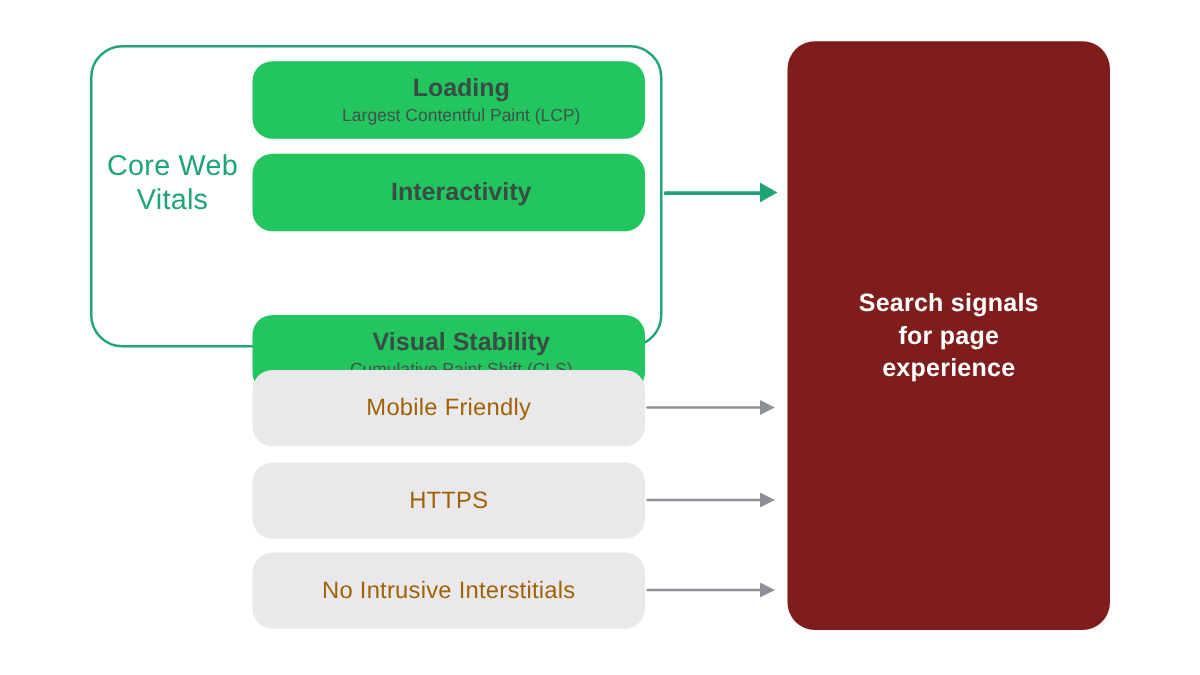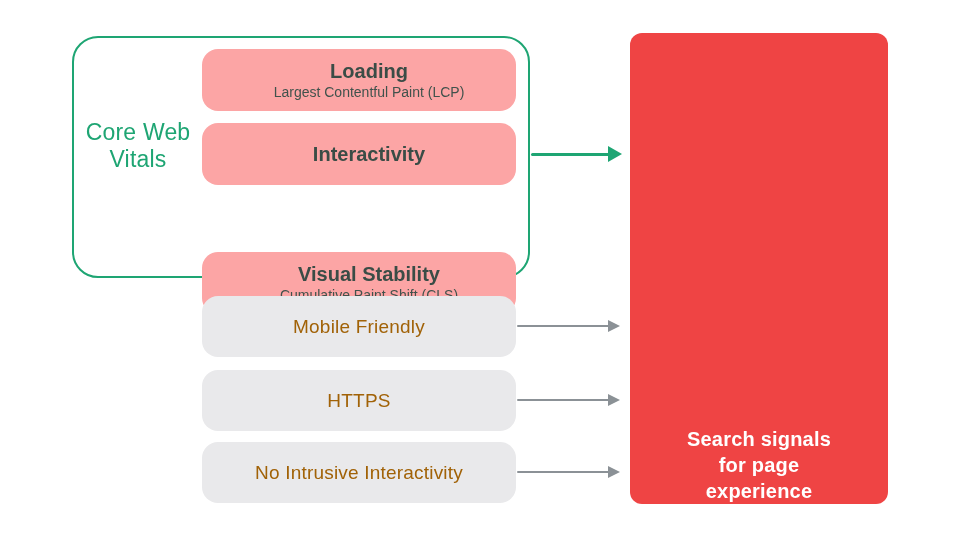--- a/index.html
+++ b/index.html
@@ -43,21 +43,21 @@
     position: absolute;
     left: 202px;
     width: 314px;
     border-radius: 16px;
     display: flex;
     flex-direction: column;
     align-items: center;
     justify-content: center;
     box-sizing: border-box;
   }
-  .pill.mint { background: #fca5a5; height: 62px; padding-left: 20px; }
+  .pill.mint { background: #22c55e; height: 62px; padding-left: 20px; }
   .pill-title {
     color: #3a4c46;
     font-size: 20px;
     font-weight: 700;
     line-height: 24px;
   }
   .pill-subtitle {
     color: #41524c;
     font-size: 14px;
     font-weight: 400;
@@ -113,24 +113,24 @@
   }
   #gray-arrow-line-0 { top: 325px; }  #gray-arrow-head-0 { top: 320px; }
   #gray-arrow-line-1 { top: 399px; }  #gray-arrow-head-1 { top: 394px; }
   #gray-arrow-line-2 { top: 471px; }  #gray-arrow-head-2 { top: 466px; }
 
   
   .result-box {
     position: absolute;
     left: 630px; top: 33px;
     width: 258px; height: 471px;
-    background: #ef4444;
-    border-radius: 12px;
+    background: #7f1d1d;
+    border-radius: 22px;
     display: flex;
-    align-items: flex-end;
+    align-items: center;
     justify-content: center;
   }
   .result-label {
     width: 168px;
     text-align: center;
     color: #ffffff;
     font-size: 20px;
     font-weight: 700;
     line-height: 26px;
     letter-spacing: 0.2px;
@@ -167,21 +167,21 @@
   <div class="arrow-line gray-line" id="gray-arrow-line-0"></div>
   <div class="arrow-head gray-head" id="gray-arrow-head-0"></div>
 
   <div class="pill gray" id="gray-pill-1">
     <div class="gray-label">HTTPS</div>
   </div>
   <div class="arrow-line gray-line" id="gray-arrow-line-1"></div>
   <div class="arrow-head gray-head" id="gray-arrow-head-1"></div>
 
   <div class="pill gray" id="gray-pill-2">
-    <div class="gray-label">No Intrusive Interactivity</div>
+    <div class="gray-label">No Intrusive Interstitials</div>
   </div>
   <div class="arrow-line gray-line" id="gray-arrow-line-2"></div>
   <div class="arrow-head gray-head" id="gray-arrow-head-2"></div>
 
   <div class="result-box">
     <div class="result-label">Search signals for page experience</div>
   </div>
 
 </div>
 

